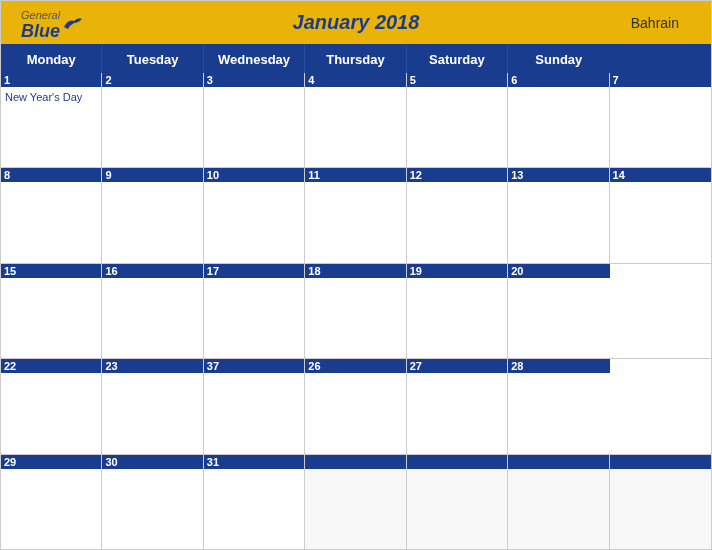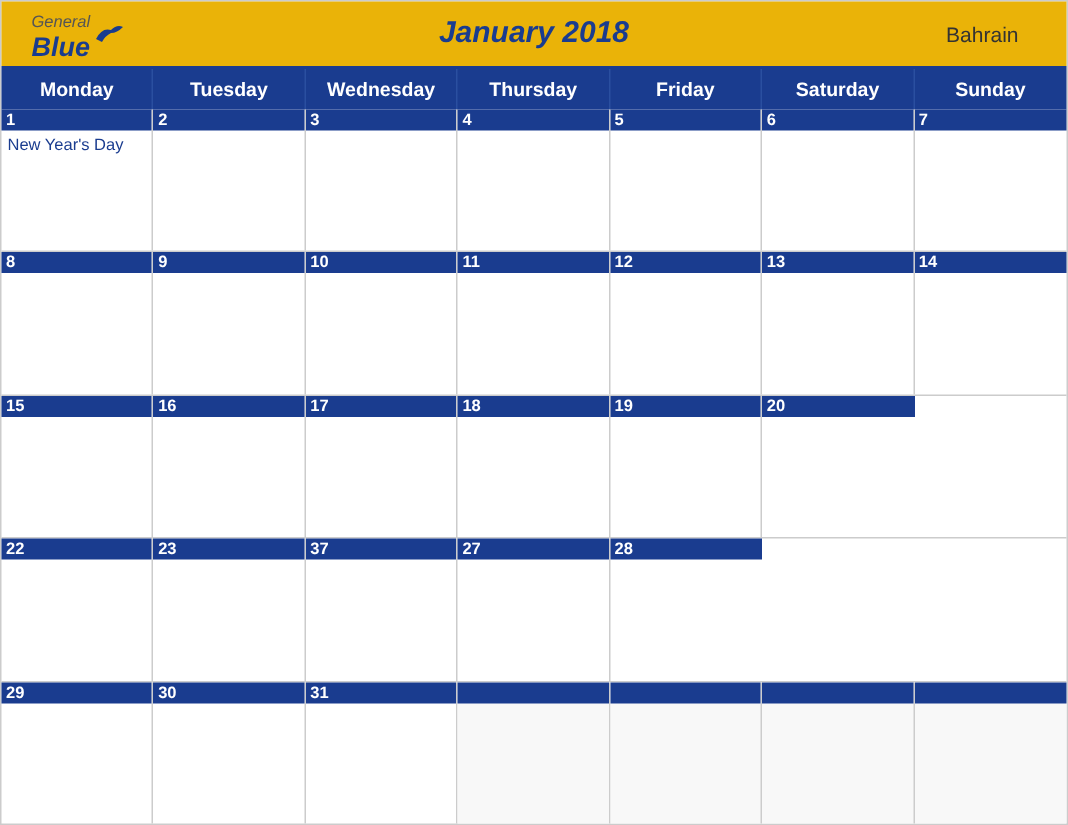--- a/index.html
+++ b/index.html
@@ -148,21 +148,20 @@
     </div>
     <div class="calendar-title">January 2018</div>
     <div class="country-label">Bahrain</div>
   </div>
   <div class="calendar-grid">
     <div class="day-headers">
     <div class="day-header">Monday</div>
         <div class="day-header">Tuesday</div>
         <div class="day-header">Wednesday</div>
         <div class="day-header">Thursday</div>
-        <div class="day-header">Friday</div>
         <div class="day-header">Saturday</div>
         <div class="day-header">Sunday</div>
       </div>
     <div class="weeks-container">
     <div class="week-row">
           <div class="day-cell">
             <div class="day-number-row">1</div>
             <div class="holiday-label">New Year's Day</div>
           </div>
           <div class="day-cell">
@@ -231,20 +230,23 @@
           <div class="day-cell">
             <div class="day-number-row">22</div>
           </div>
           <div class="day-cell">
             <div class="day-number-row">23</div>
           </div>
           <div class="day-cell">
             <div class="day-number-row">37</div>
           </div>
           <div class="day-cell">
+            <div class="day-number-row">26</div>
+          </div>
+          <div class="day-cell">
             <div class="day-number-row">27</div>
           </div>
           <div class="day-cell">
             <div class="day-number-row">28</div>
           </div>
         </div>
         <div class="week-row">
           <div class="day-cell">
             <div class="day-number-row">29</div>
           </div>

